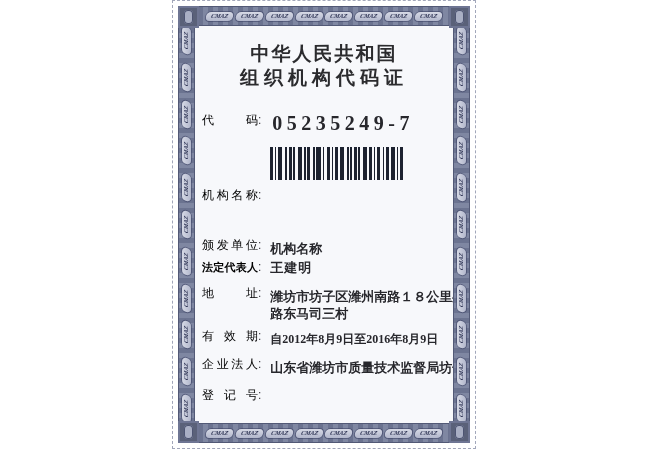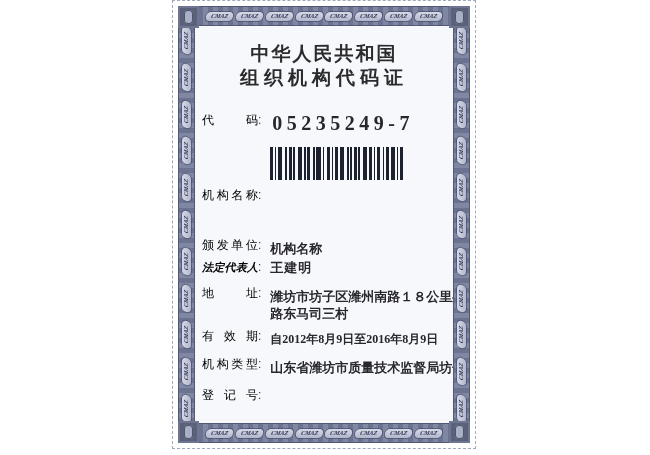--- a/index.html
+++ b/index.html
@@ -40,21 +40,21 @@
          line-height:16px; white-space:pre;
          font-family:"Liberation Serif", serif; }
 
   .row-code   { top:87px; }
   .row-code .val { font-size:20px; letter-spacing:4.5px; margin-left:11px; margin-top:2px; }
   .row-name   { top:162px; }
   .row-name .val { margin-top:2px; }
   .row-type   { top:212px; }
   .row-type .val { margin-top:3px; }
   .row-rep    { top:234px; }
-  .row-rep .lbl { font-size:11px; font-weight:bold; text-indent:0;font-style:italic; }
+  .row-rep .lbl { font-size:11px; font-weight:bold; text-indent:0; }
   .row-rep .val { letter-spacing:1px; }
   .row-addr   { top:260px; }
   .row-addr .val { margin-top:2px; line-height:17px; }
   .row-valid  { top:303px; }
   .row-valid .val { font-size:12px; margin-top:2px; }
   .row-issuer { top:331px; }
   .row-issuer .val { margin-top:3px; }
   .row-reg    { top:362px; }
   .row-reg .val { margin-top:3px; letter-spacing:0.5px; }
 
@@ -199,21 +199,21 @@
 路东马司三村</span>
       </div>
 
       <div class="row row-valid">
         <span class="lbl">有效期</span>
           <span class="colon">:</span>
         <span class="val">自2012年8月9日至2016年8月9日</span>
       </div>
 
       <div class="row row-issuer">
-        <span class="lbl">机构类型</span>
+        <span class="lbl">企业法人</span>
           <span class="colon">:</span>
         <span class="val">山东省潍坊市质量技术监督局坊子</span>
       </div>
 
       <div class="row row-reg">
         <span class="lbl">登记号</span>
           <span class="colon">:</span>
       </div>
     </div>
 

